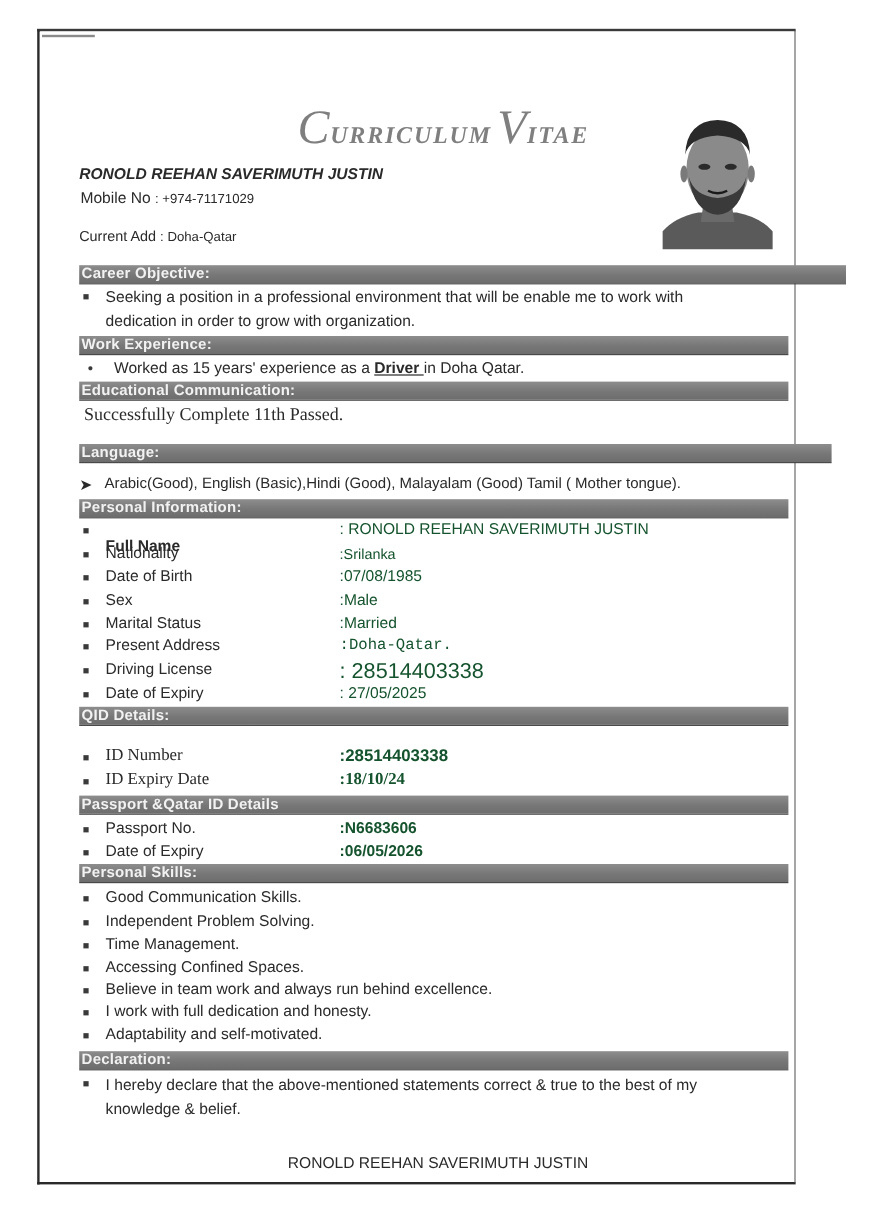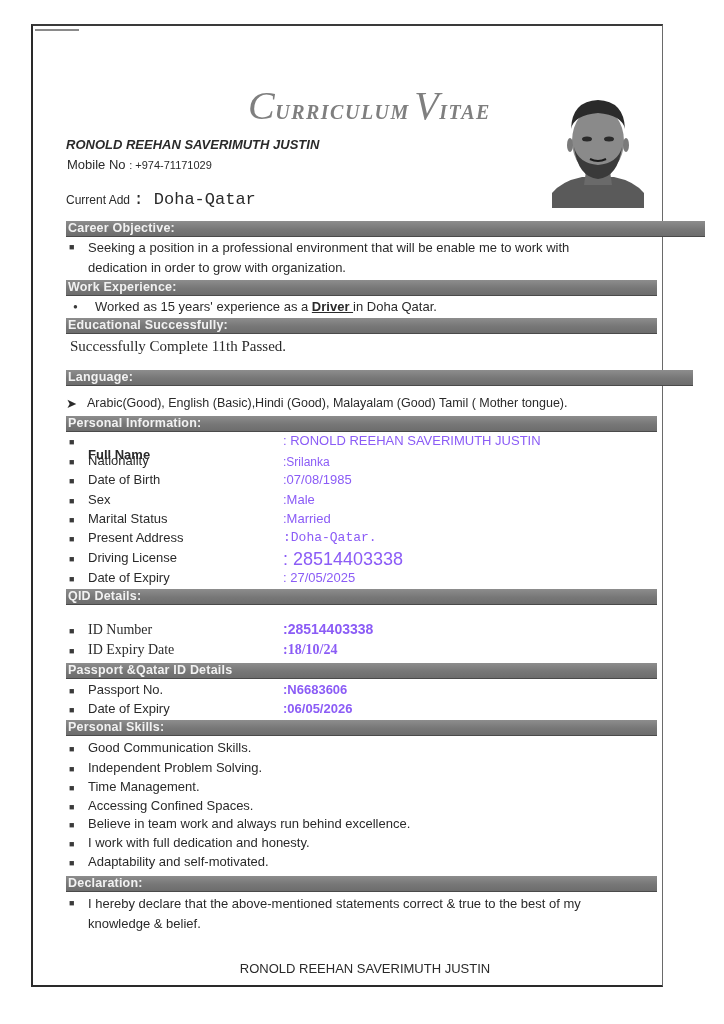--- a/index.html
+++ b/index.html
@@ -10,30 +10,30 @@
                 border-right: 1px solid #6a6a6a; border-bottom: 2px solid #2a2a2a; box-sizing: border-box; }
   .corner-mark { position: absolute; left: 35px; top: 29px; width: 44px; height: 2px; background: #8a8a8a; }
   .title { position: absolute; left: 248px; top: 82px; font-family: Liberation Serif, serif;
            font-style: italic; color: #7f7f7f; letter-spacing: 0.5px; white-space: nowrap; }
   .title .big { font-size: 40px; }
   .title .small { font-size: 20px; font-weight: bold; letter-spacing: 1.5px; }
   .name-top { position: absolute; left: 66px; top: 137px; font-size: 13px; font-weight: bold; font-style: italic; color: #2a2a2a; }
   .mobile { position: absolute; left: 67px; top: 157px; font-size: 13px; color: #2a2a2a; }
   .mobile .val { font-size: 11px; }
   .address { position: absolute; left: 66px; top: 190px; font-size: 12px; color: #2a2a2a; }
-  .address .val { font-size: 17px; font-family: Liberation Mono, monospace; }
+  .address .val { font-size: 11px; }
   .photo { position: absolute; left: 552px; top: 93px; width: 92px; height: 115px; }
   .sec-bar { position: absolute; left: 66px; width: 591px; height: 15px;
              background: linear-gradient(180deg,#8d8d8d 0%,#777 55%,#6d6d6d 100%);
              border-bottom: 1px solid #4a4a4a; }
   .sec-bar span { position: absolute; left: 2px; top: 0; font-size: 12.5px; line-height: 15px; font-weight: bold; color: #f2f2f2; letter-spacing: 0.2px; }
   .text { position: absolute; font-size: 13px; color: #2a2a2a; line-height: 19px; }
   .bullet { position: absolute; font-size: 9px; color: #3a3a3a; }
   .row-label { position: absolute; left: 88px; font-size: 13px; color: #2a2a2a; }
-  .row-val { position: absolute; left: 283px; font-size: 13px; color: #8b5cf6; }
+  .row-val { position: absolute; left: 283px; font-size: 13px; color: #14532d; }
   .serif { font-family: "Liberation Serif", serif; }
   .bold { font-weight: bold; }
   .underline { text-decoration: underline; font-weight: bold; }
   .sign { position: absolute; left: 0; width: 724px; top: 961px; text-align: center; font-size: 13px; color: #2a2a2a; padding-left: 6px; box-sizing: border-box; }
 </style>
 </head>
 <body>
 
 <div class="page-frame"></div>
 <div class="corner-mark"></div>
@@ -76,21 +76,21 @@
 
 <div class="sec-bar" style="top:280px;">
     <span>Work Experience:</span>
   </div>
 <div class="bullet" style="left:73px; top:302px; font-size:8px;">●</div>
 <div class="text" style="left:95px; top:297px;">
   <span>Worked as 15 years' experience as a </span><span class="underline">Driver </span><span>in Doha Qatar.</span>
 </div>
 
 <div class="sec-bar" style="top:318px;">
-    <span>Educational Successfully:</span>
+    <span>Educational Communication:</span>
   </div>
 <div class="text serif" style="left:70px; top:337px; font-size:15px;">Successfully Complete 11th Passed.</div>
 
 <div class="sec-bar" style="top:370px;padding-left:36px;">
     <span>Language:</span>
   </div>
 <div class="text" style="left:66px; top:394px;">➤</div>
 <div class="text" style="left:87px; top:394px; font-size:12.5px; white-space:nowrap;">Arabic(Good), English (Basic),Hindi (Good),  Malayalam (Good)  Tamil  ( Mother tongue).</div>
 
 <div class="sec-bar" style="top:416px;">

